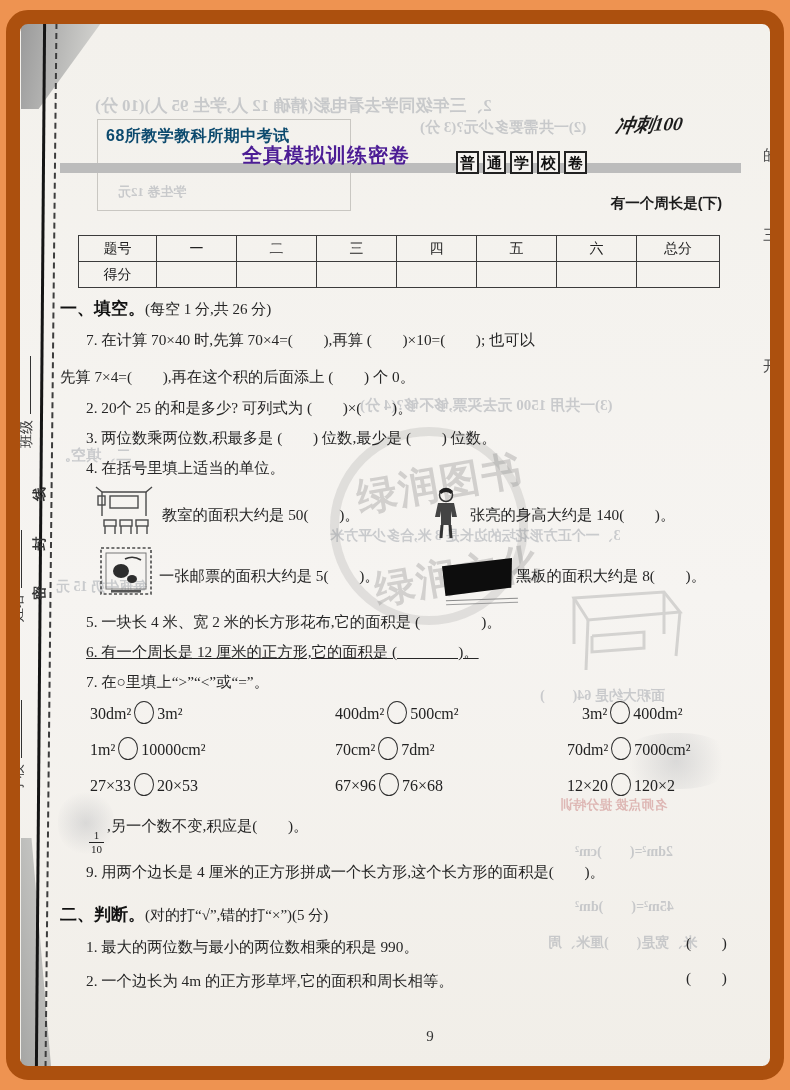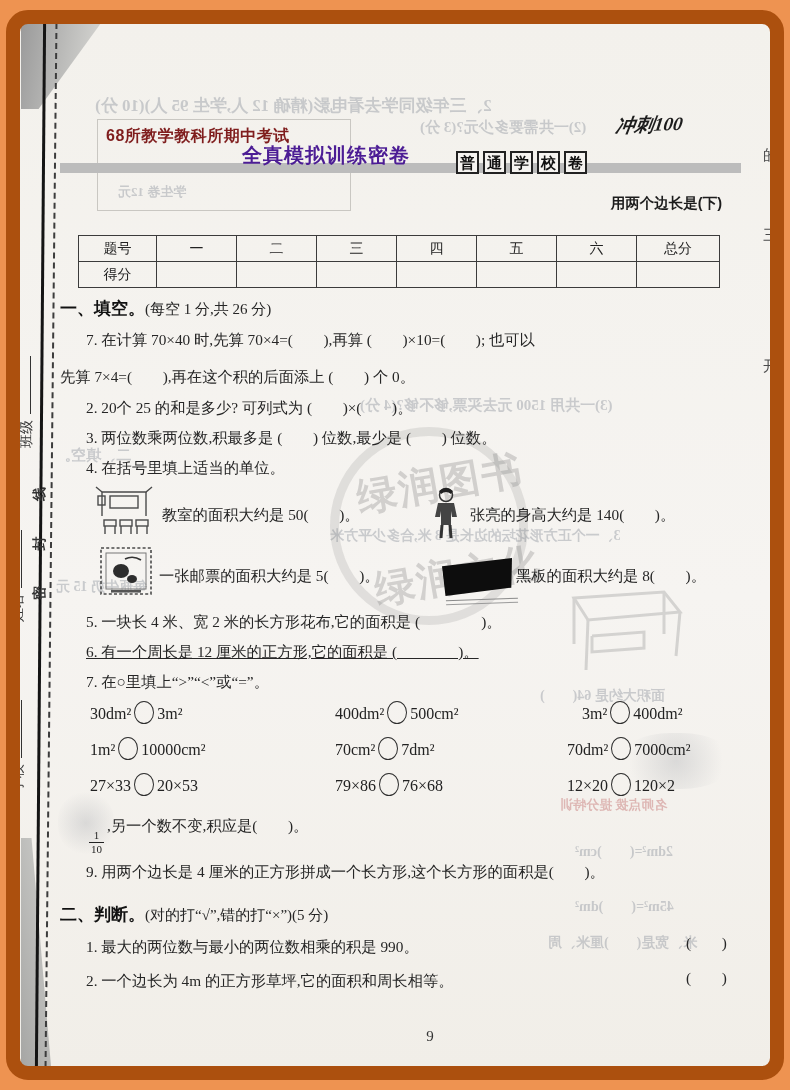--- a/index.html
+++ b/index.html
@@ -43,21 +43,21 @@
     transform:rotate(-90deg); transform-origin:0 0; z-index:3; }
   .vlabel .uline { display:inline-block; width:58px; border-bottom:1.5px solid #333;
     margin-left:6px; height:12px; }
   .vseal { letter-spacing:16px; font-weight:bold; }
 
   
   .hdr-box { position:absolute; left:97px; top:119px; width:254px; height:92px;
     border:1px solid #c9c7c2; z-index:2; }
   .board { position:absolute; left:106px; top:126px; z-index:3;
     font-family:"Liberation Sans","DejaVu Sans",sans-serif;
-    font-weight:bold; font-size:16px; color:#7f1d1d; letter-spacing:.5px; }
+    font-weight:bold; font-size:16px; color:#0c4a6e; letter-spacing:.5px; }
   .slogan { position:absolute; left:616px; top:112px; z-index:3;
     font-style:italic; font-weight:bold; font-size:19px; color:#1d1d1d;
     transform:skewX(-10deg) rotate(-2deg); }
   .stripe { position:absolute; left:60px; top:163px; width:681px; height:10px;
     background:#bcbcbc; z-index:2; }
   .title { position:absolute; left:242px; top:142px; z-index:3;
     font-family:"Liberation Sans","DejaVu Sans",sans-serif;
     font-weight:bold; font-size:20px; color:#4c1d95; letter-spacing:1px; }
   .tboxes { position:absolute; left:456px; top:151px; z-index:3; display:flex; gap:4px; }
   .tboxes span { display:block; width:23px; height:23px; border:2px solid #222;
@@ -177,21 +177,21 @@
 <div class="slogan">冲刺100</div>
 <div class="stripe"></div>
 <div class="title">全真模拟训练密卷</div>
 <div class="tboxes">
   <span>普</span>
   <span>通</span>
   <span>学</span>
   <span>校</span>
   <span>卷</span>
 </div>
-<div class="edition">用两个边长是(下)</div>
+<div class="edition">有一个周长是(下)</div>
 
 <table class="score">
   <colgroup>
     <col style="width:78px">
       <col style="width:80px">
       <col style="width:80px">
       <col style="width:80px">
     <col style="width:80px">
       <col style="width:80px">
       <col style="width:80px">
@@ -276,21 +276,21 @@
 <div class="tl" style="left:86px; top:642px;text-decoration:underline;">6. 有一个周长是 12 厘米的正方形,它的面积是 (　　　　)。</div>
 <div class="tl" style="left:86px; top:672px;">7. 在○里填上“&gt;”“&lt;”或“=”。</div>
 
 <div class="cmp" style="left:90px;  top:701px;"><span>30dm²</span><span class="ocirc"></span><span>3m²</span></div>
 <div class="cmp" style="left:335px; top:701px;"><span>400dm²</span><span class="ocirc"></span><span>500cm²</span></div>
 <div class="cmp" style="left:582px; top:701px;"><span>3m²</span><span class="ocirc"></span><span>400dm²</span></div>
 <div class="cmp" style="left:90px;  top:737px;"><span>1m²</span><span class="ocirc"></span><span>10000cm²</span></div>
 <div class="cmp" style="left:335px; top:737px;"><span>70cm²</span><span class="ocirc"></span><span>7dm²</span></div>
 <div class="cmp" style="left:567px; top:737px;"><span>70dm²</span><span class="ocirc"></span><span>7000cm²</span></div>
 <div class="cmp" style="left:90px;  top:773px;"><span>27×33</span><span class="ocirc"></span><span>20×53</span></div>
-<div class="cmp" style="left:335px; top:773px;"><span>79×86</span><span class="ocirc"></span><span>76×68</span></div>
+<div class="cmp" style="left:335px; top:773px;"><span>67×96</span><span class="ocirc"></span><span>76×68</span></div>
 <div class="cmp" style="left:567px; top:773px;"><span>12×20</span><span class="ocirc"></span><span>120×2</span></div>
 
 <div class="tl" style="left:86px; top:816px;">
   <span class="frac">
       <span>1</span>
       <span class="den">10</span>
     </span><span>,另一个数不变,积应是(　　)。</span>
 </div>
 <div class="tl" style="left:86px; top:862px;">9. 用两个边长是 4 厘米的正方形拼成一个长方形,这个长方形的面积是(　　)。</div>
 

